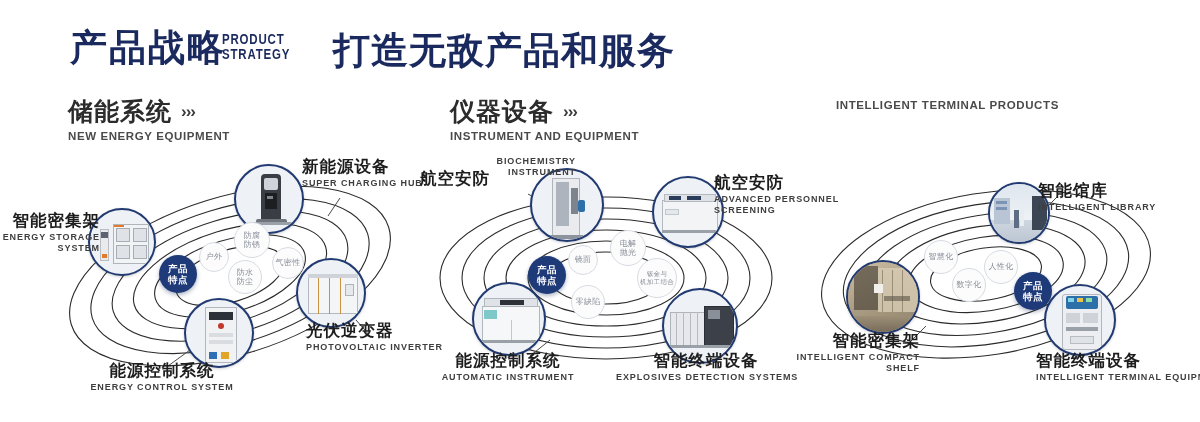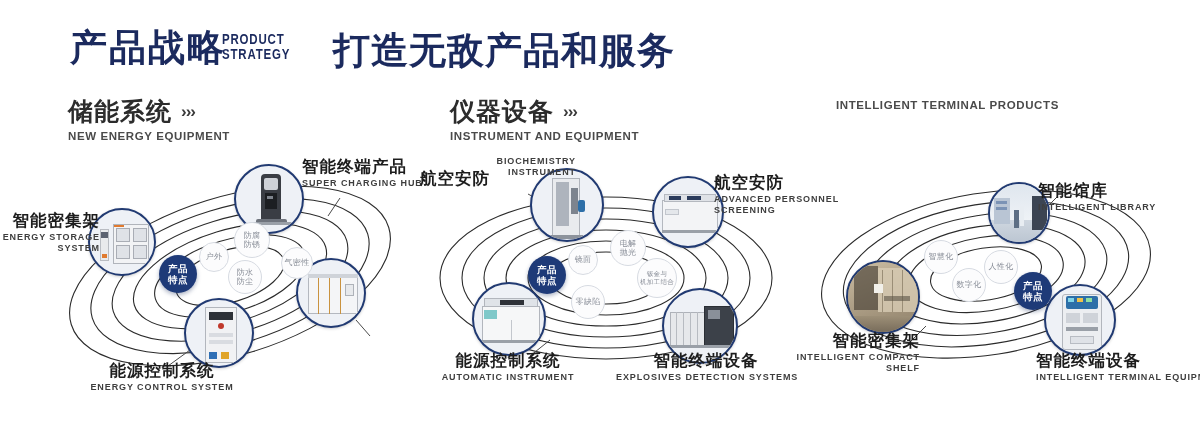--- a/index.html
+++ b/index.html
@@ -191,32 +191,36 @@
     </div>
     <div class="feat" style="left:159px;top:92px;width:30px;height:30px;">户外</div>
     <div class="feat" style="left:194px;top:72px;width:36px;height:36px;flex-direction:column;">
       <span>防腐</span>
       <span>防锈</span>
     </div>
     <div class="feat" style="left:188px;top:110px;width:34px;height:34px;flex-direction:column;">
       <span>防水</span>
       <span>防尘</span>
     </div>
-    <div class="feat" style="left:241px;top:97px;width:32px;height:32px;">气密性</div>
+    <div class="feat" style="left:232px;top:97px;width:32px;height:32px;">气密性</div>
 
     <div class="lbl r" style="left:-40px;top:60px;width:100px;">
       <div class="cn">智能密集架</div>
       <div class="en">ENERGY STORAGE<br>SYSTEM</div>
     </div>
 
     <div class="lbl" style="left:262px;top:6px;">
-      <div class="cn">智能终端产品</div>
+      <div class="cn">新能源设备</div>
       <div class="en">SUPER CHARGING HUB</div>
     </div>
 
+    <div class="lbl" style="left:266px;top:170px;">
+      <div class="cn">光伏逆变器</div>
+      <div class="en">PHOTOVOLTAIC INVERTER</div>
+    </div>
 
     <div class="lbl c" style="left:32px;top:210px;width:180px;">
       <div class="cn">能源控制系统</div>
       <div class="en">ENERGY CONTROL SYSTEM</div>
     </div>
   </div>
 
   <div class="diagram" style="left:410px;width:390px;">
 
     <svg class="orbit-svg" width="390" height="250" viewBox="0 0 390 250">

